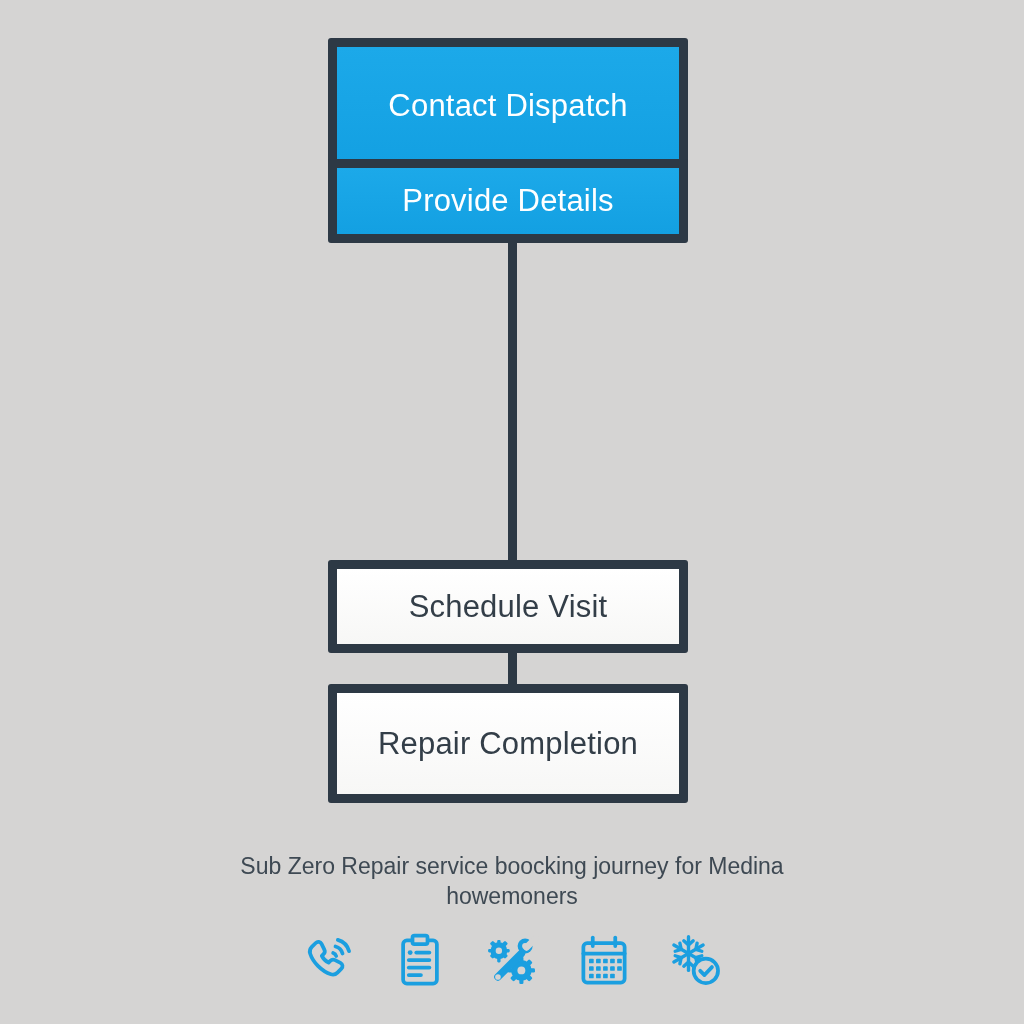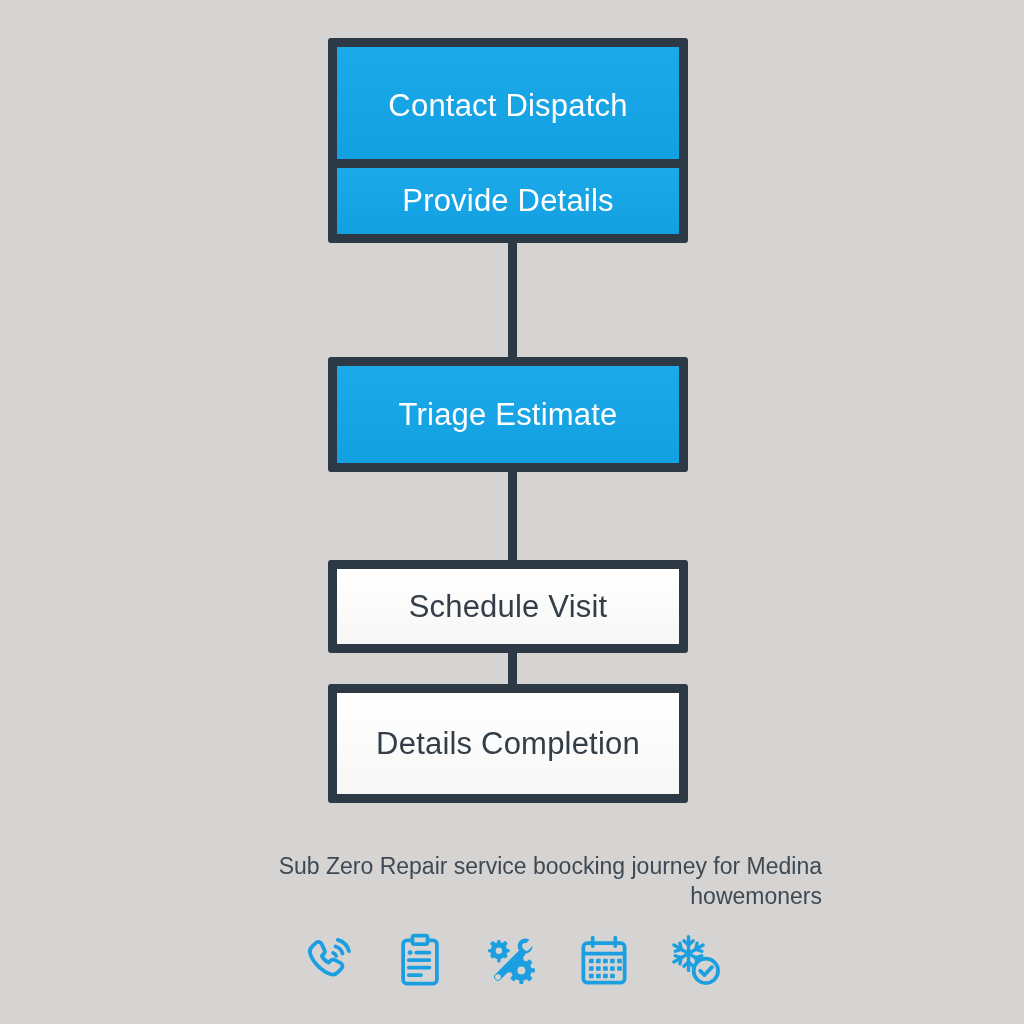--- a/index.html
+++ b/index.html
@@ -30,21 +30,21 @@
     background:linear-gradient(180deg,#ffffff 0%,#f7f7f6 100%);
     color:#333e48;
   }
   .step1{top:38px;height:136px;}
   .step2{top:159px;height:84px;}
   .step3{top:357px;height:115px;}
   .step4{top:560px;height:93px;}
   .step5{top:684px;height:119px;}
   .caption{
     position:absolute;top:851px;left:50%;transform:translateX(-50%);
-    width:620px;text-align:right;
+    width:620px;text-align:center;
     font-size:23px;line-height:30px;font-weight:500;
     color:#3e4953;z-index:1;
   }
   .icon-row{
     position:absolute;top:931px;left:50%;transform:translateX(-50%);
     display:flex;align-items:center;gap:32px;z-index:1;
   }
   .icon{width:60px;height:60px;display:block;}
 </style>
 </head>
@@ -53,28 +53,25 @@
 <div class="canvas">
 
   <div class="spine"></div>
 
   <div class="step blue step1">
     <span>Contact Dispatch</span>
   </div>
   <div class="step blue step2">
     <span>Provide Details</span>
   </div>
-  <div class="step blue step3">
-    <span>Triage Estimate</span>
-  </div>
   <div class="step white step4">
     <span>Schedule Visit</span>
   </div>
   <div class="step white step5">
-    <span>Details Completion</span>
+    <span>Repair Completion</span>
   </div>
 
   <div class="caption">Sub Zero Repair service boocking journey for Medina howemoners</div>
 
   <div class="icon-row">
 
     <svg class="icon" viewBox="0 0 64 64">
       <g fill="none" stroke="#1b9fe0" stroke-width="4" stroke-linecap="round" stroke-linejoin="round">
         <path d="M21.5 37.5 C17.2 33.2 14.3 28.4 12.9 24 C12.1 21.5 12.9 18.8 14.7 17 L18.9 12.8 C20.8 10.9 23.9 11.4 25.1 13.8 L28 19.5 C28.9 21.2 28.6 23.3 27.2 24.7 L25.4 26.5 C26.9 29.6 29.5 32.2 32.6 33.7 L34.4 31.9 C35.8 30.5 37.9 30.2 39.6 31.1 L45.3 34 C47.7 35.2 48.2 38.3 46.3 40.2 L42.1 44.4 C40.3 46.2 37.6 47 35.1 46.2 C30.7 44.8 25.8 41.8 21.5 37.5 Z"></path>
         <path d="M37.5 23.5 a5 5 0 0 1 3.2 3.2"></path>

